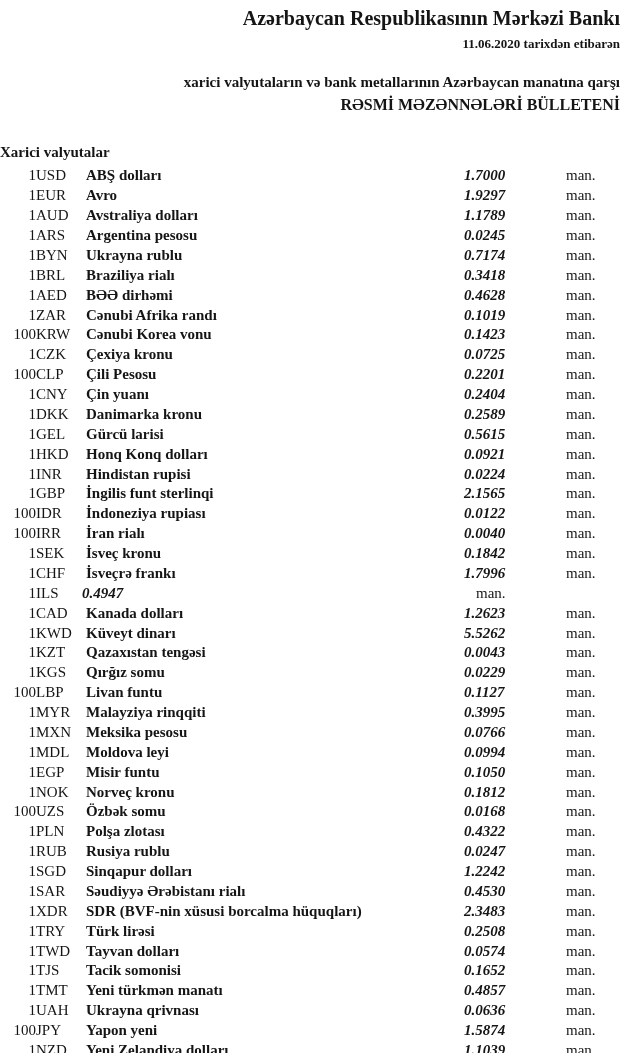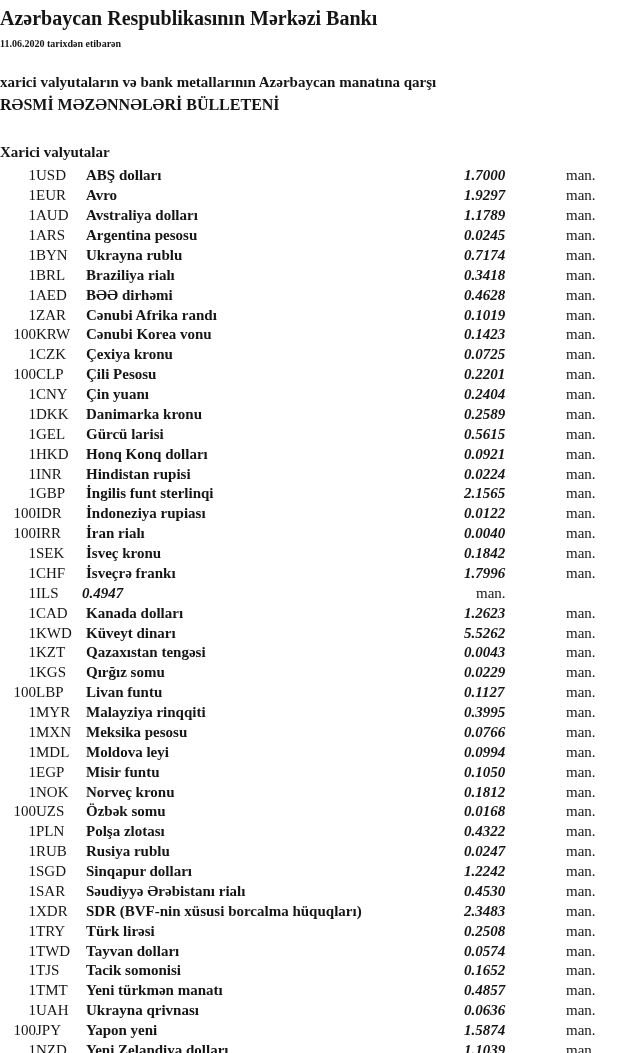--- a/index.html
+++ b/index.html
@@ -12,29 +12,29 @@
     position: relative;
     width: 620px;
     height: 1053px;
     background: #ffffff;
     color: #151515;
     font-family: "Liberation Serif", "DejaVu Serif", serif;
     overflow: hidden;
   }
   .header {
     padding-top: 6px;
-    text-align: left;
+    text-align: right;
   }
   .bank-name {
     font-size: 20px;
     line-height: 24px;
     font-weight: bold;
   }
   .date-line {
-    font-size: 10px;
+    font-size: 13px;
     line-height: 20px;
     margin-top: 4px;
     font-weight: bold;
   }
   .subtitle {
     font-size: 15px;
     line-height: 20px;
     margin-top: 18px;
     font-weight: bold;
   }

